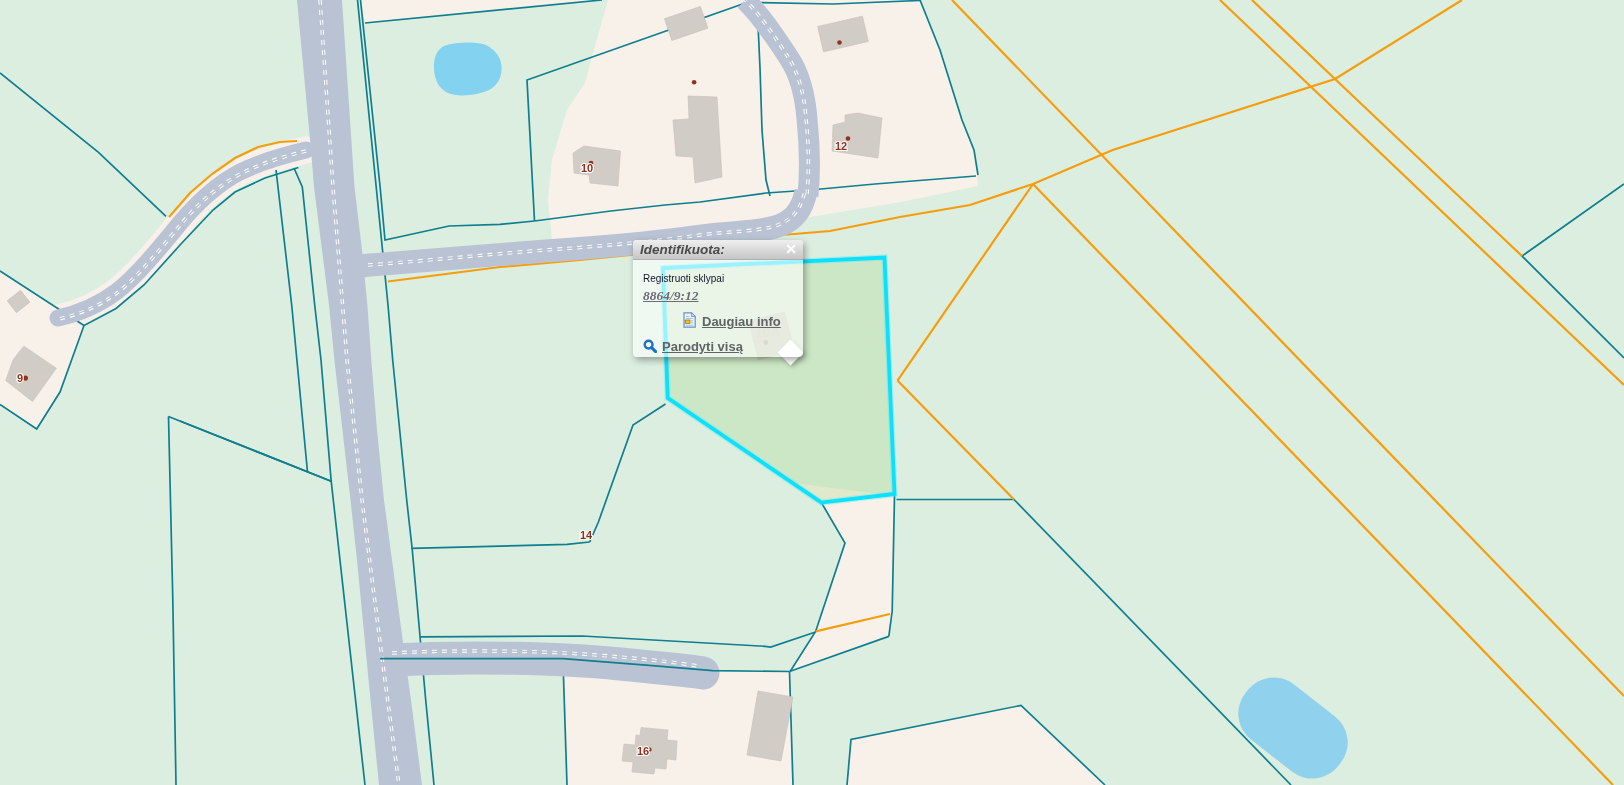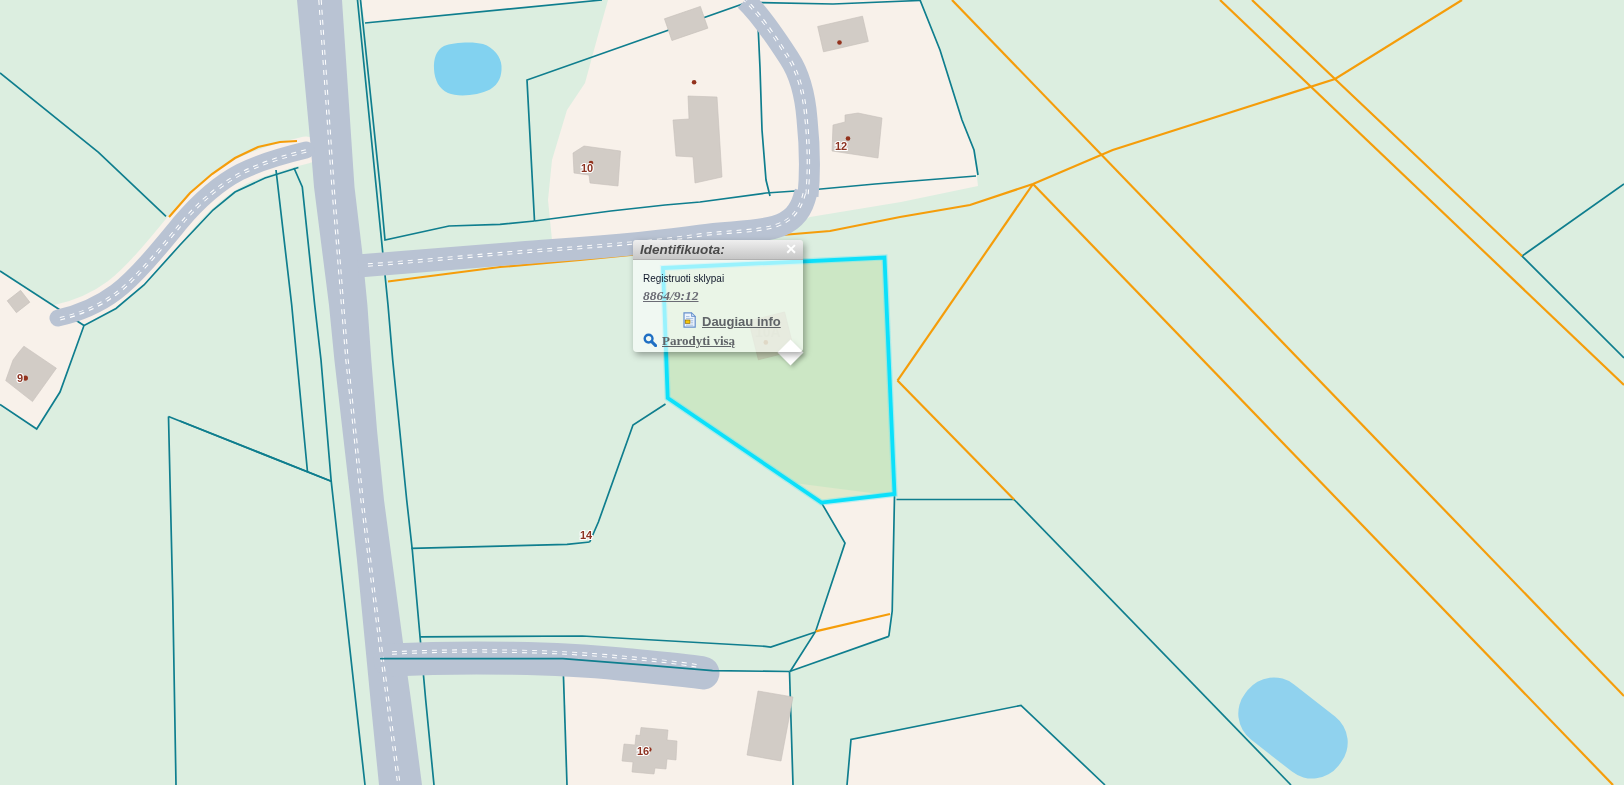--- a/index.html
+++ b/index.html
@@ -234,21 +234,21 @@
                 <line x1="3" y1="4.6" x2="6.5" y2="4.6"></line>
                 <line x1="3" y1="6.6" x2="10.2" y2="6.6"></line>
                 <line x1="8" y1="8.8" x2="10.2" y2="8.8"></line>
                 <line x1="8" y1="10.8" x2="10.2" y2="10.8"></line>
                 <line x1="3" y1="13.2" x2="10.2" y2="13.2"></line>
               </g>
               <rect x="2.2" y="8" width="4.8" height="3.4" fill="#f5c60a" stroke="#7a5c00" stroke-width="0.6"></rect>
             </svg></span><span class="lk">Daugiau info</span>
     </div>
 
-    <div class="lrow" style="margin-top:2px;font-family:Liberation Serif, serif;">
+    <div class="lrow" style="margin-top:8px;">
       <span class="ic"><svg width="14" height="14" viewBox="0 0 14 14">
               <circle cx="5.6" cy="5.6" r="3.9" fill="none" stroke="#1f6fc4" stroke-width="2.4"></circle>
               <line x1="8.6" y1="8.6" x2="12.6" y2="12.6" stroke="#1f6fc4" stroke-width="3" stroke-linecap="round"></line>
             </svg></span><span class="lk">Parodyti visą</span>
     </div>
   </div>
 </div>
 
 <svg id="diamond" width="27" height="27" viewBox="0 0 27 27">
   <polygon points="13.5,0.5 26.5,13.5 13.5,26.5 0.5,13.5" fill="#ffffff"></polygon>

